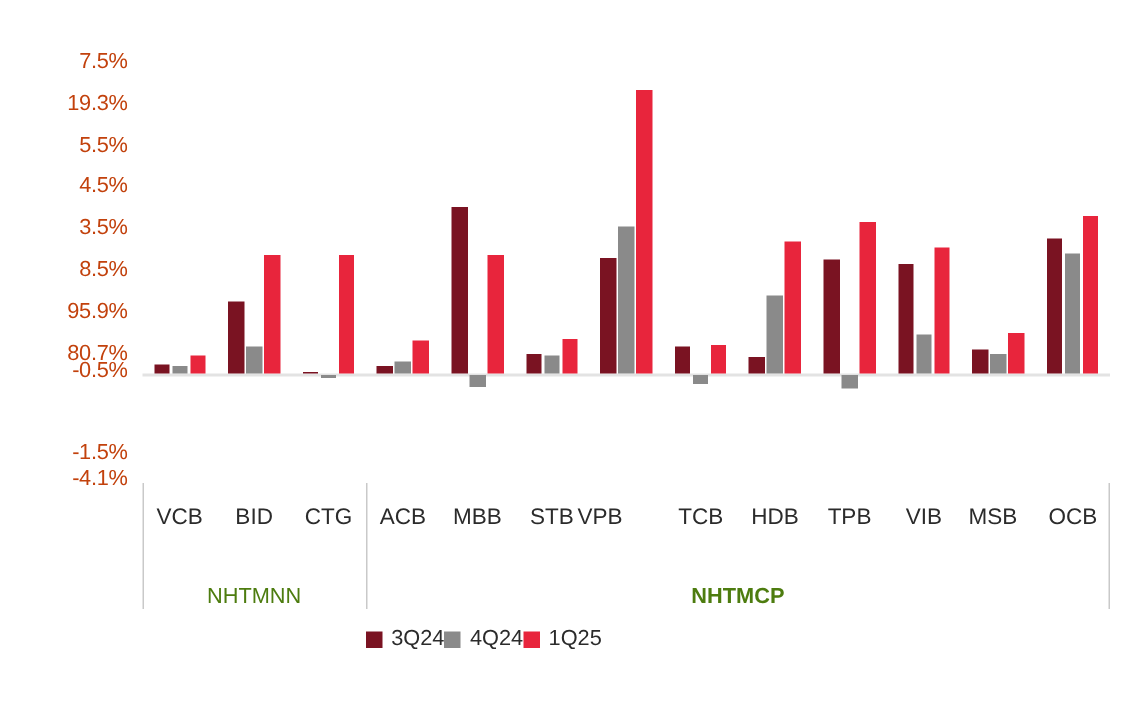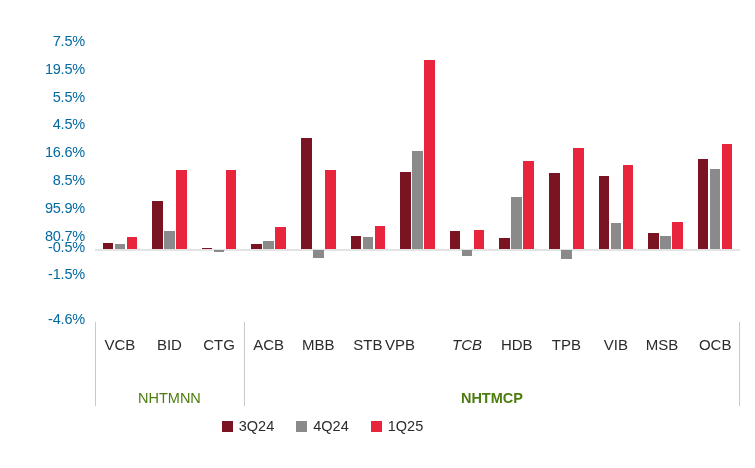--- a/index.html
+++ b/index.html
@@ -26,21 +26,21 @@
     left: 0px;
     top: 0px;
     width: 95px;
     height: 468px;
   }
   .y-tick {
     position: absolute;
     right: 10px;
     transform: translateY(-50%);
     font-size: 14.5px;
-    color: #0369a1;
+    color: #c2410c;
     white-space: nowrap;
     letter-spacing: -0.2px;
   }
 
   
   #plot {
     position: absolute;
     left: 95px;
     top: 41px;
     width: 645px;
@@ -97,21 +97,20 @@
 
   
   #legend {
     position: absolute;
     left: 0;
     top: 418px;
     width: 645px;
     display: flex;
     justify-content: center;
     align-items: center;
-    gap: 22px;
   }
   .legend-item {
     display: flex;
     align-items: center;
     gap: 6px;
   }
   .legend-swatch {
     width: 11px;
     height: 11px;
     display: inline-block;
@@ -121,30 +120,30 @@
     color: #2b2b2b;
   }
 </style>
 </head>
 <body>
 
 <div id="chart-root">
 
   <div id="y-axis">
       <div class="y-tick" style="top: 41px;">7.5%</div>
-      <div class="y-tick" style="top: 68.8px;">19.5%</div>
+      <div class="y-tick" style="top: 68.8px;">19.3%</div>
       <div class="y-tick" style="top: 96.6px;">5.5%</div>
       <div class="y-tick" style="top: 124.4px;">4.5%</div>
-      <div class="y-tick" style="top: 152.2px;">16.6%</div>
+      <div class="y-tick" style="top: 152.2px;">3.5%</div>
       <div class="y-tick" style="top: 180px;">8.5%</div>
       <div class="y-tick" style="top: 207.8px;">95.9%</div>
       <div class="y-tick" style="top: 235.6px;">80.7%</div>
       <div class="y-tick" style="top: 247px;">-0.5%</div>
-      <div class="y-tick" style="top: 274px;">-1.5%</div>
-      <div class="y-tick" style="top: 319px;">-4.6%</div>
+      <div class="y-tick" style="top: 302px;">-1.5%</div>
+      <div class="y-tick" style="top: 319px;">-4.1%</div>
     </div>
 
   <div id="plot">
     <div id="zero-line" style="top: 207.5px;"></div>
   <div class="bar-group" style="left: 7.55769px; width: 34.5px;">
         <div class="bar" style="left: 0px; width: 10.5px; background: rgb(122, 19, 34); top: 201.55px; height: 6.95px; bottom: auto;"></div>
         <div class="bar" style="left: 12px; width: 10.5px; background: rgb(138, 138, 138); top: 202.94px; height: 5.56px; bottom: auto;"></div>
         <div class="bar" style="left: 24px; width: 10.5px; background: rgb(232, 37, 60); top: 195.99px; height: 12.51px; bottom: auto;"></div>
       </div>
       <div class="bar-group" style="left: 57.1731px; width: 34.5px;">
@@ -210,21 +209,21 @@
     </div>
 
   <div id="cat-axis">
       <div class="cat-label" style="left: 24.8077px;">VCB</div>
       <div class="cat-label" style="left: 74.4231px;">BID</div>
       <div class="cat-label" style="left: 124.038px;">CTG</div>
       <div class="cat-label" style="left: 173.654px;">ACB</div>
       <div class="cat-label" style="left: 223.269px;">MBB</div>
       <div class="cat-label" style="left: 272.885px;">STB</div>
       <div class="cat-label" style="left: 305px;">VPB</div>
-      <div class="cat-label" style="left: 372.115px; font-style: italic;">TCB</div>
+      <div class="cat-label" style="left: 372.115px;">TCB</div>
       <div class="cat-label" style="left: 421.731px;">HDB</div>
       <div class="cat-label" style="left: 471.346px;">TPB</div>
       <div class="cat-label" style="left: 520.962px;">VIB</div>
       <div class="cat-label" style="left: 567px;">MSB</div>
       <div class="cat-label" style="left: 620.192px;">OCB</div>
       <div class="axis-sep" style="left: 0px;"></div>
       <div class="axis-sep" style="left: 148.846px;"></div>
       <div class="axis-sep" style="left: 644px;"></div>
       <div class="grp-label" style="left: 74.4231px;">NHTMNN</div>
       <div class="grp-label" style="left: 396.923px; font-weight: bold;">NHTMCP</div>

